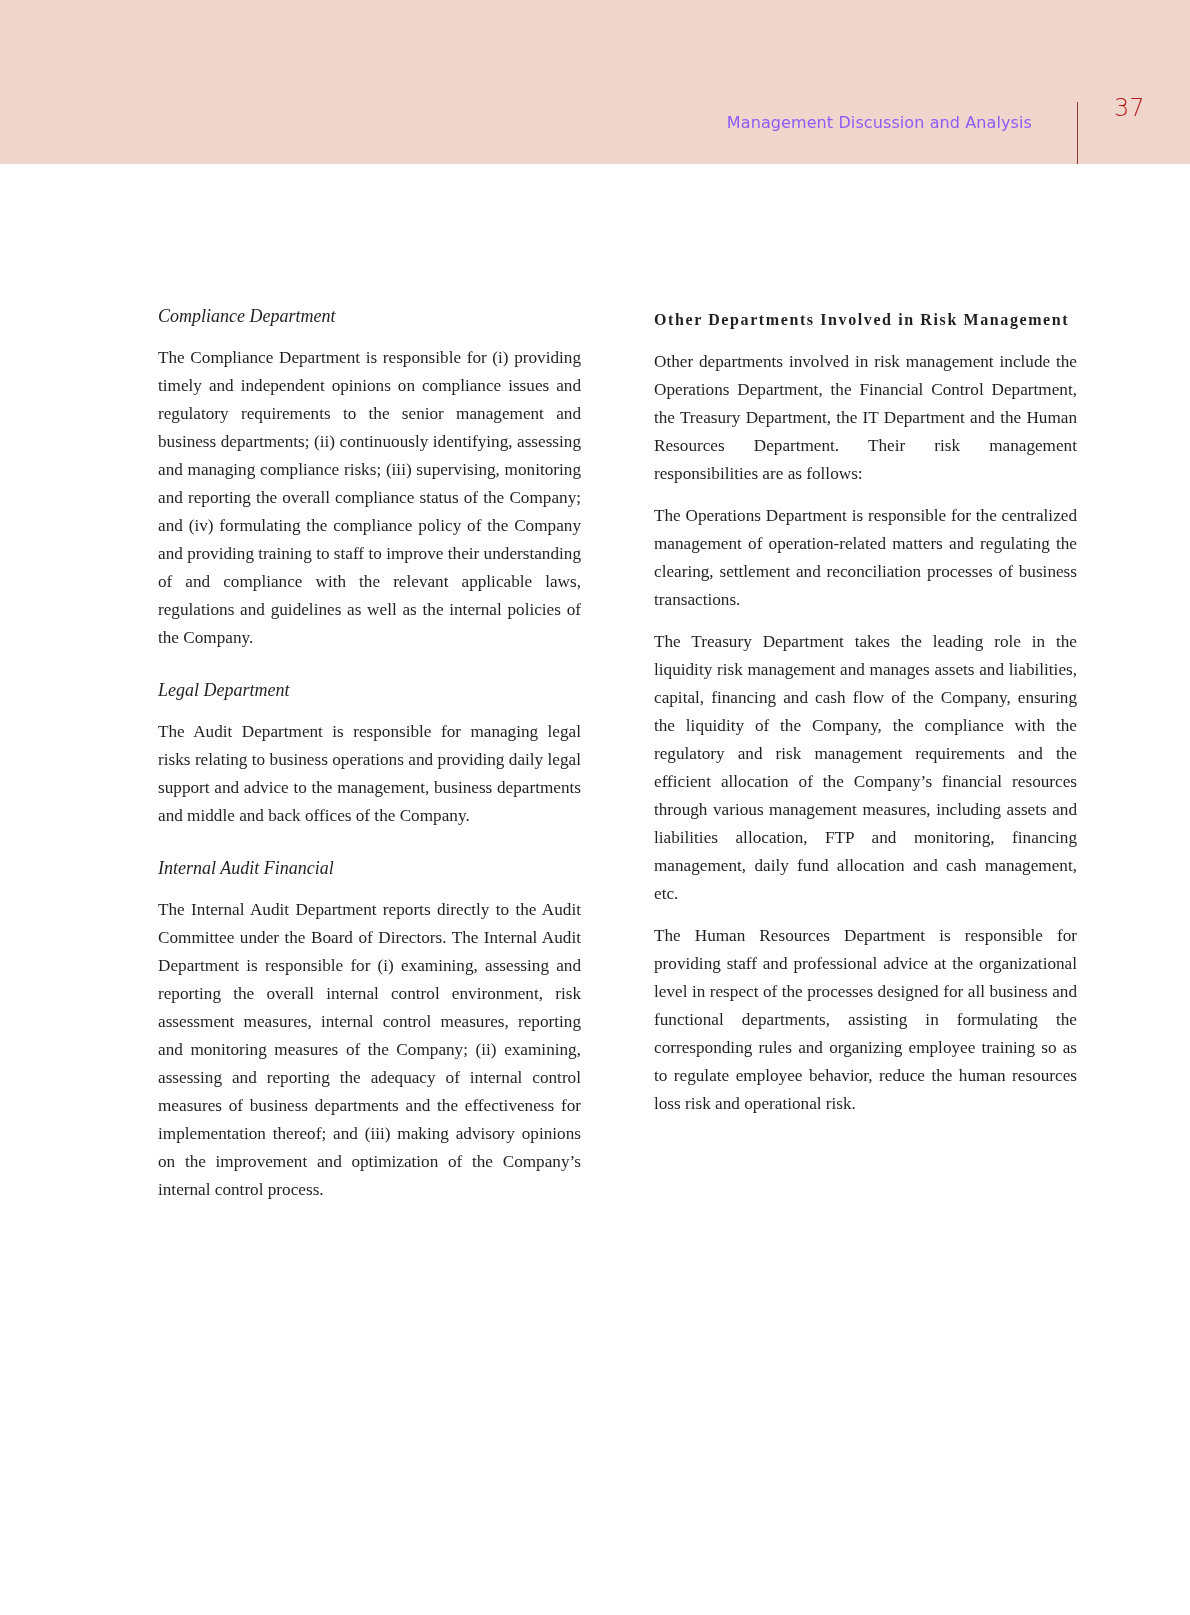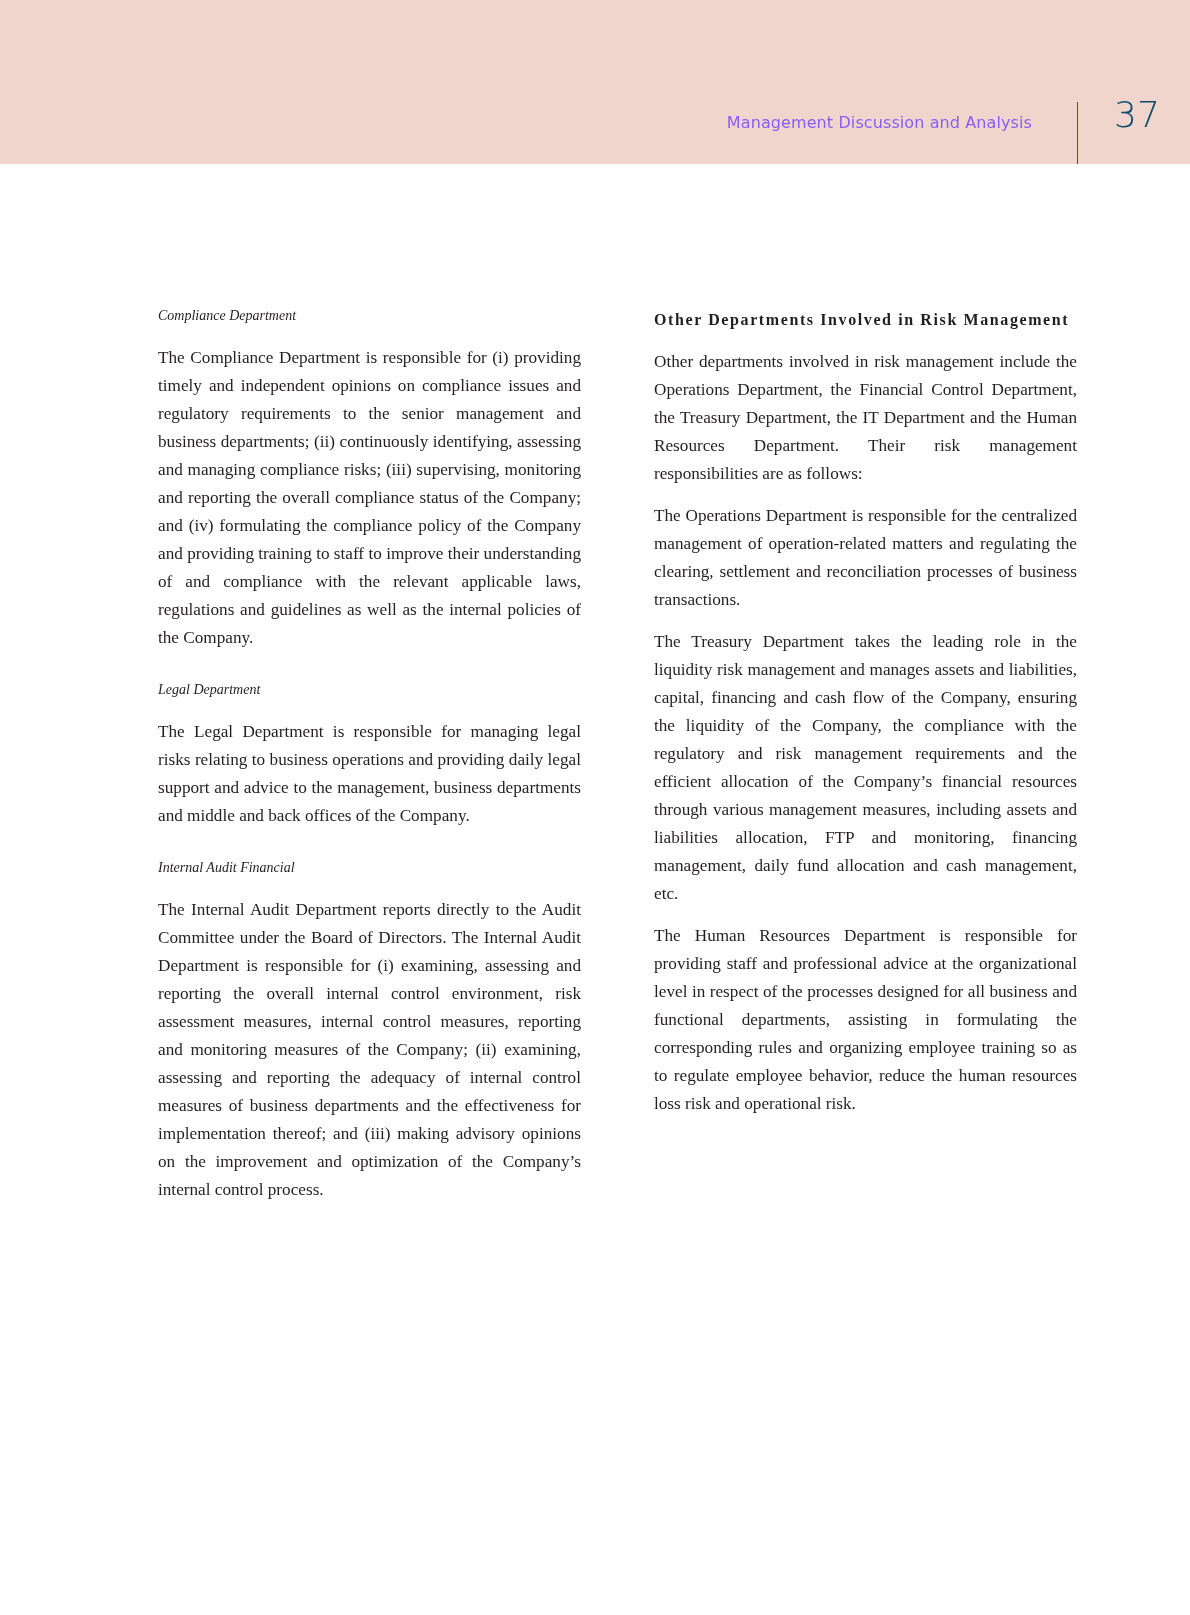--- a/index.html
+++ b/index.html
@@ -14,29 +14,29 @@
     position: absolute; right: 158px; top: 113px;
     font-family: "DejaVu Sans", "Liberation Sans", sans-serif;
     font-size: 16px; color: #8b5cf6; letter-spacing: 0.1px;
   }
   .header-divider {
     position: absolute; left: 1077px; top: 102px; width: 1px; height: 62px; background: #8a3a28;
   }
   .page-number {
     position: absolute; left: 1114px; top: 94px;
     font-family: "DejaVu Sans", "Liberation Sans", sans-serif;
-    font-size: 36px; color: #0c4a6e; font-weight: 300;
+    font-size: 24px; color: #b91c1c; font-weight: 300;
   }
   .col {
     position: absolute; top: 298px; width: 423px;
   }
   .col-left { left: 158px; }
   .col-right { left: 654px; }
   .subhead {
-    font-style: italic; font-size: 14px; margin: 6px 0 16px 0; line-height: 24px;
+    font-style: italic; font-size: 18px; margin: 6px 0 16px 0; line-height: 24px;
   }
   .para {
     font-size: 17.2px; line-height: 28px; text-align: justify; margin: 8px 0 14px 0;
   }
   .col-left .para { margin-bottom: 26px; }
   .section-title {
     font-size: 16px; font-weight: bold; line-height: 28px; margin: 8px 0 14px 0; letter-spacing: 1.6px;
     text-align: justify;
   }
 </style>
@@ -46,21 +46,21 @@
 <div class="header-band"></div>
 <div class="header-title">Management Discussion and Analysis</div>
 <div class="header-divider"></div>
 <div class="page-number">37</div>
 
 <div class="col col-left">
   <div class="subhead">Compliance Department</div>
   <p class="para">The Compliance Department is responsible for (i) providing timely and independent opinions on compliance issues and regulatory requirements to the senior management and business departments; (ii) continuously identifying, assessing and managing compliance risks; (iii) supervising, monitoring and reporting the overall compliance status of the Company; and (iv) formulating the compliance policy of the Company and providing training to staff to improve their understanding of and compliance with the relevant applicable laws, regulations and guidelines as well as the internal policies of the Company.</p>
 
   <div class="subhead">Legal Department</div>
-  <p class="para">The Legal Department is responsible for managing legal risks relating to business operations and providing daily legal support and advice to the management, business departments and middle and back offices of the Company.</p>
+  <p class="para">The Audit Department is responsible for managing legal risks relating to business operations and providing daily legal support and advice to the management, business departments and middle and back offices of the Company.</p>
 
   <div class="subhead">Internal Audit Financial</div>
   <p class="para">The Internal Audit Department reports directly to the Audit Committee under the Board of Directors. The Internal Audit Department is responsible for (i) examining, assessing and reporting the overall internal control environment, risk assessment measures, internal control measures, reporting and monitoring measures of the Company; (ii) examining, assessing and reporting the adequacy of internal control measures of business departments and the effectiveness for implementation thereof; and (iii) making advisory opinions on the improvement and optimization of the Company’s internal control process.</p>
 </div>
 
 <div class="col col-right">
   <div class="section-title">Other Departments Involved in Risk Management</div>
   <p class="para">Other departments involved in risk management include the Operations Department, the Financial Control Department, the Treasury Department, the IT Department and the Human Resources Department. Their risk management responsibilities are as follows:</p>
   <p class="para">The Operations Department is responsible for the centralized management of operation-related matters and regulating the clearing, settlement and reconciliation processes of business transactions.</p>
   <p class="para">The Treasury Department takes the leading role in the liquidity risk management and manages assets and liabilities, capital, financing and cash flow of the Company, ensuring the liquidity of the Company, the compliance with the regulatory and risk management requirements and the efficient allocation of the Company’s financial resources through various management measures, including assets and liabilities allocation, FTP and monitoring, financing management, daily fund allocation and cash management, etc.</p>

